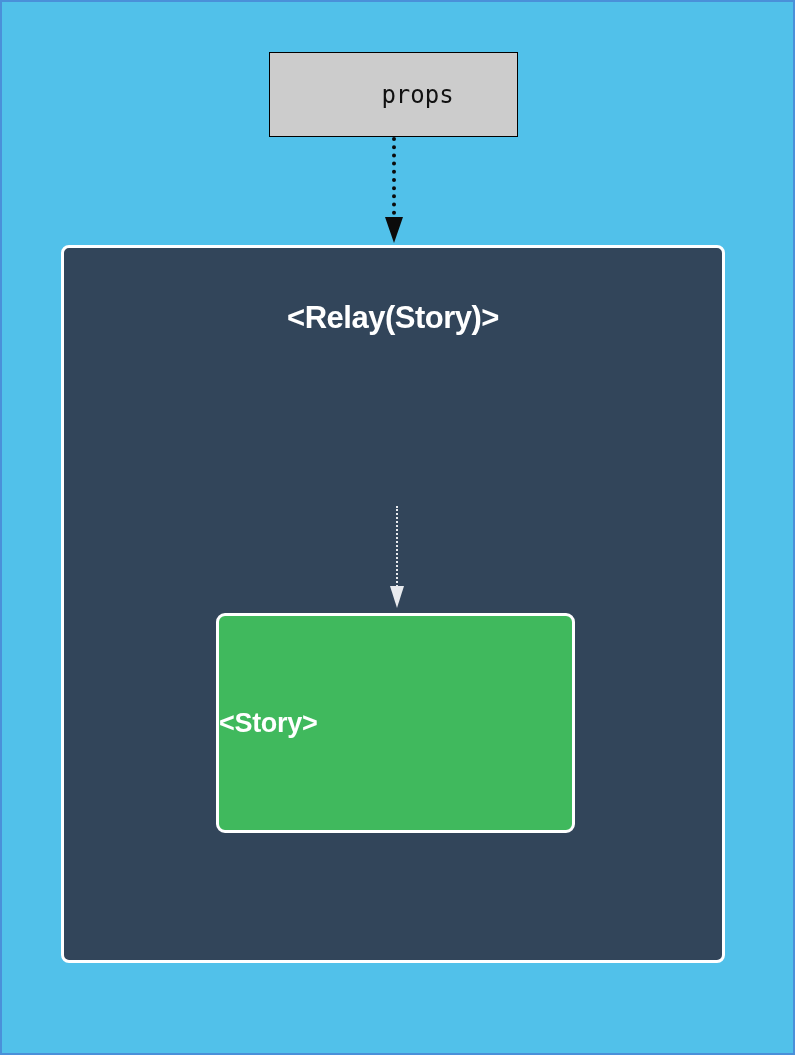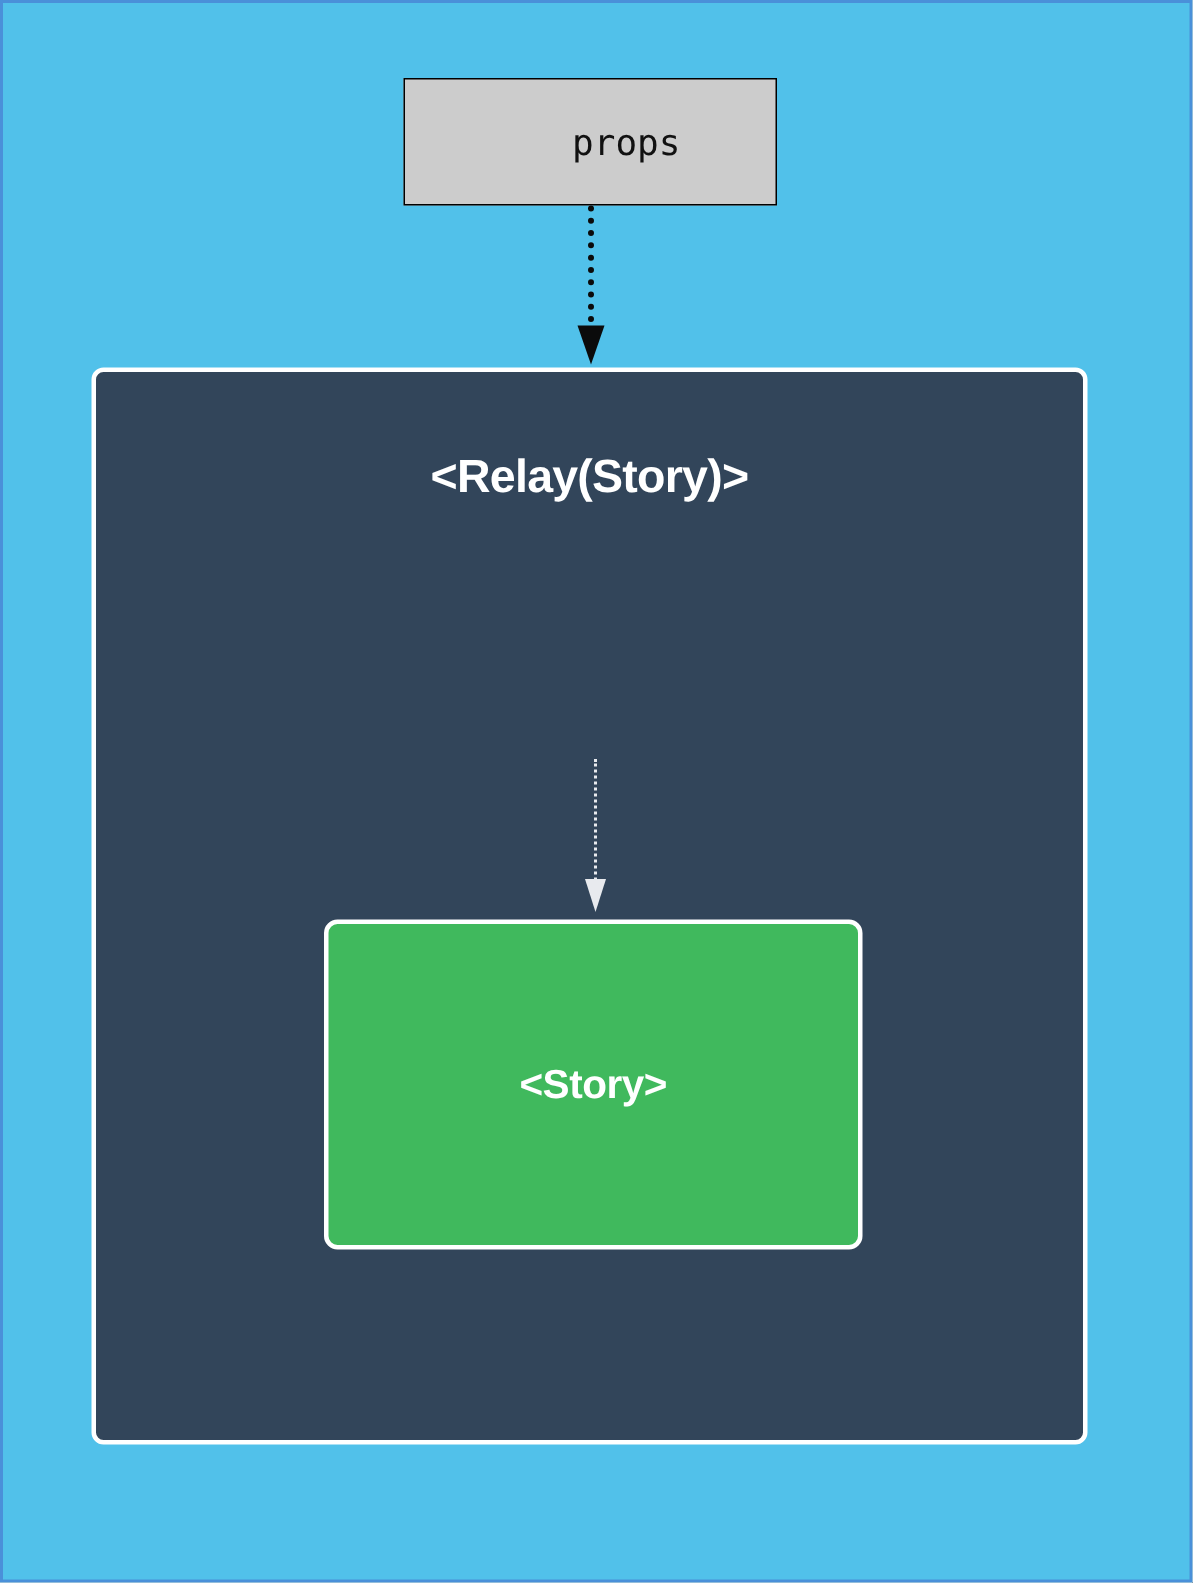--- a/index.html
+++ b/index.html
@@ -150,21 +150,21 @@
     left: 152px;
     top: 365px;
     width: 359px;
     height: 220px;
     background: #40b95d;
     border: 3px solid #ffffff;
     border-radius: 9px;
     box-sizing: border-box;
     display: flex;
     align-items: center;
-    justify-content: center;
+    justify-content: flex-start;
   }
   .story-box .label {
     color: #ffffff;
     font-size: 27px;
     font-weight: bold;
     font-family: "Liberation Sans", sans-serif;
     letter-spacing: -0.3px;
     white-space: nowrap;
   }
 </style>

